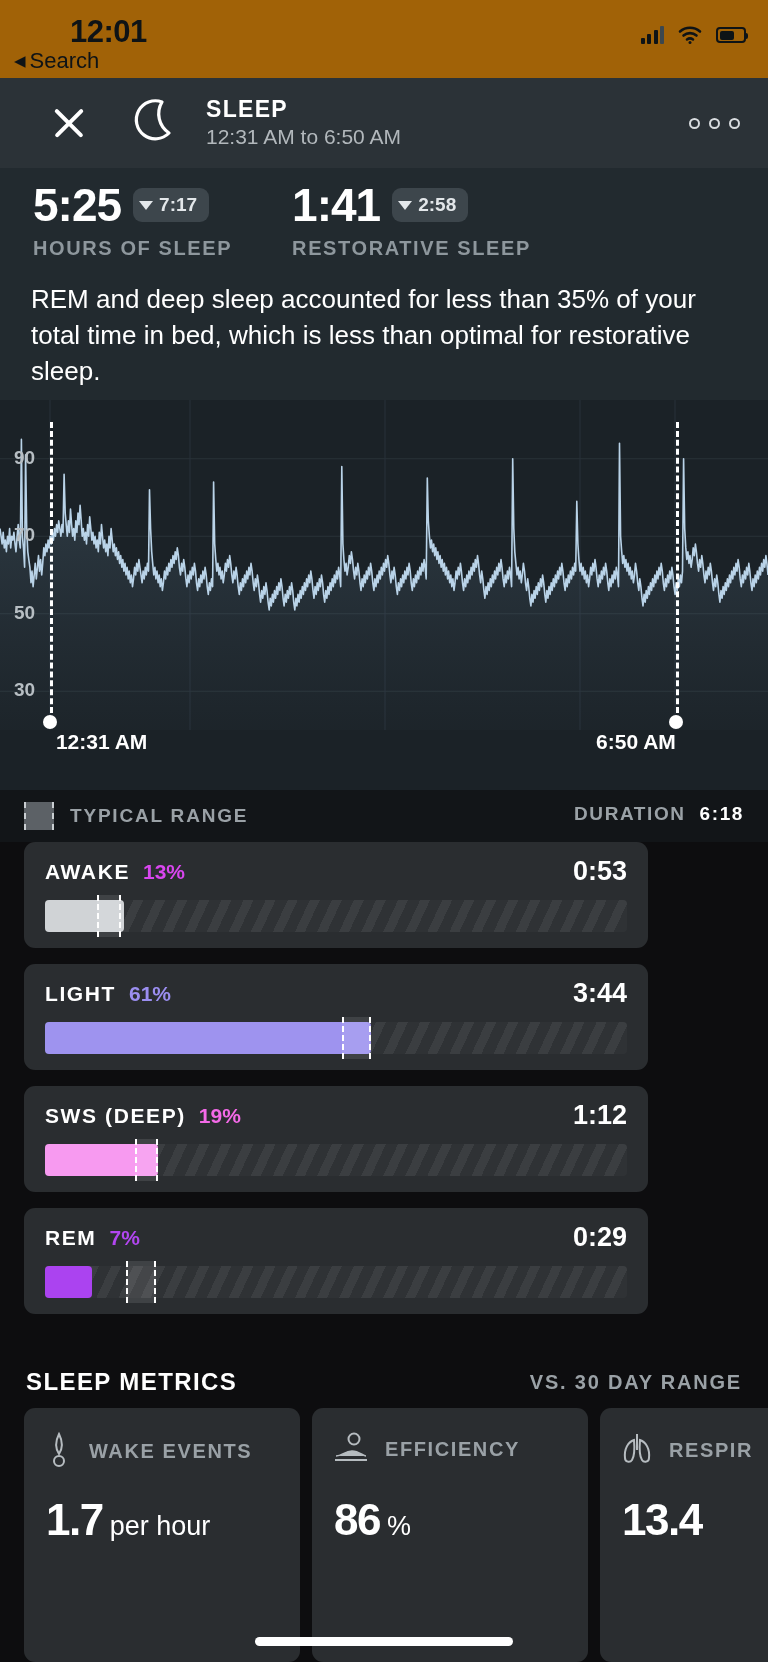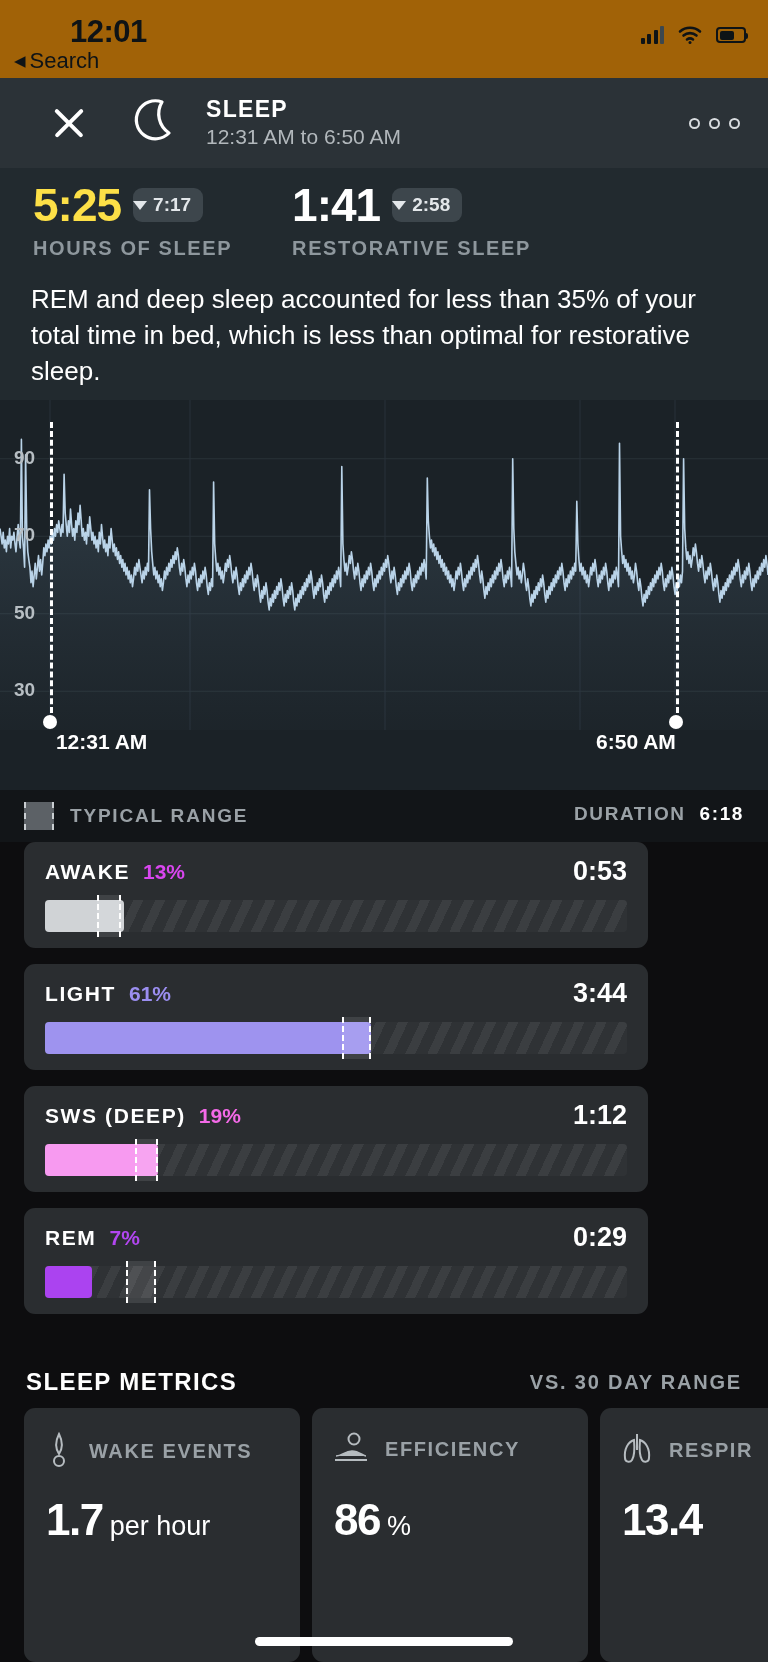--- a/index.html
+++ b/index.html
@@ -64,25 +64,25 @@
   .dots i { width:11px; height:11px; border:2px solid #d8dcdf; border-radius:50%; display:block; }
 
   
   .summary {
     position:absolute; top:168px; left:0; width:768px; height:232px;
     background:#222a2f;
   }
   .stats { position:absolute; top:14px; left:33px; display:flex; gap:60px; }
   .stat-top { display:flex; align-items:center; gap:12px; }
   .stat-big { font-size:46px; font-weight:700; letter-spacing:-1px; line-height:1; }
-  .stat-big.blue { color:#fde047; }
+  .stat-big.blue { color:#ffffff; }
   .stat-big.white { color:#ffffff; }
   .pill {
     background:#3d464c; border-radius:9px;
-    padding:6px 12px 6px 0; display:flex; align-items:center; gap:6px;
+    padding:6px 12px 6px 6px; display:flex; align-items:center; gap:6px;
     font-size:19px; color:#e3e7ea; font-weight:600;
   }
   .pill .tri {
     width:0;height:0;border-left:7px solid transparent;border-right:7px solid transparent;
     border-top:9px solid #e3e7ea;
   }
   .stat-label {
     margin-top:9px; font-size:20px; font-weight:700; color:#8e979d; letter-spacing:1.6px;
   }
   .blurb {

